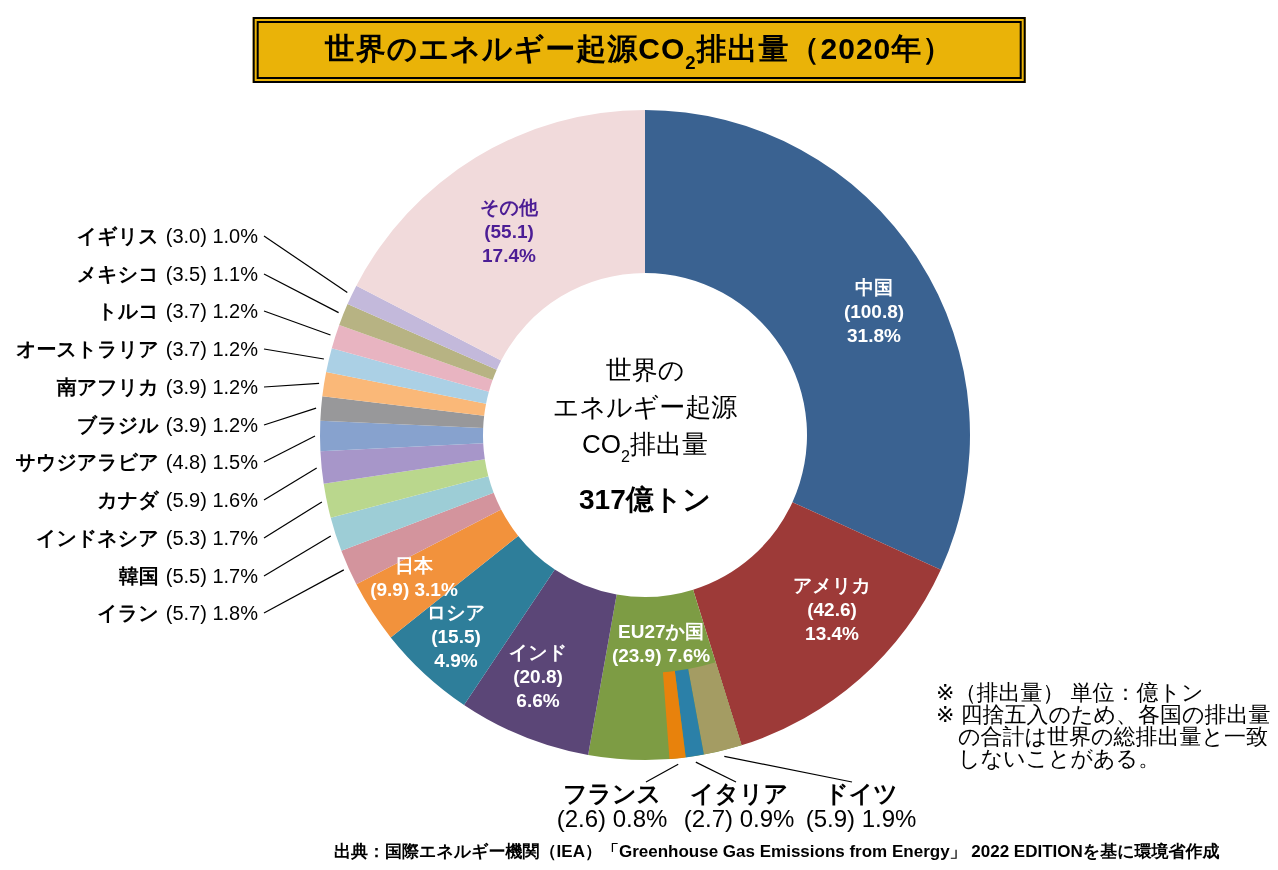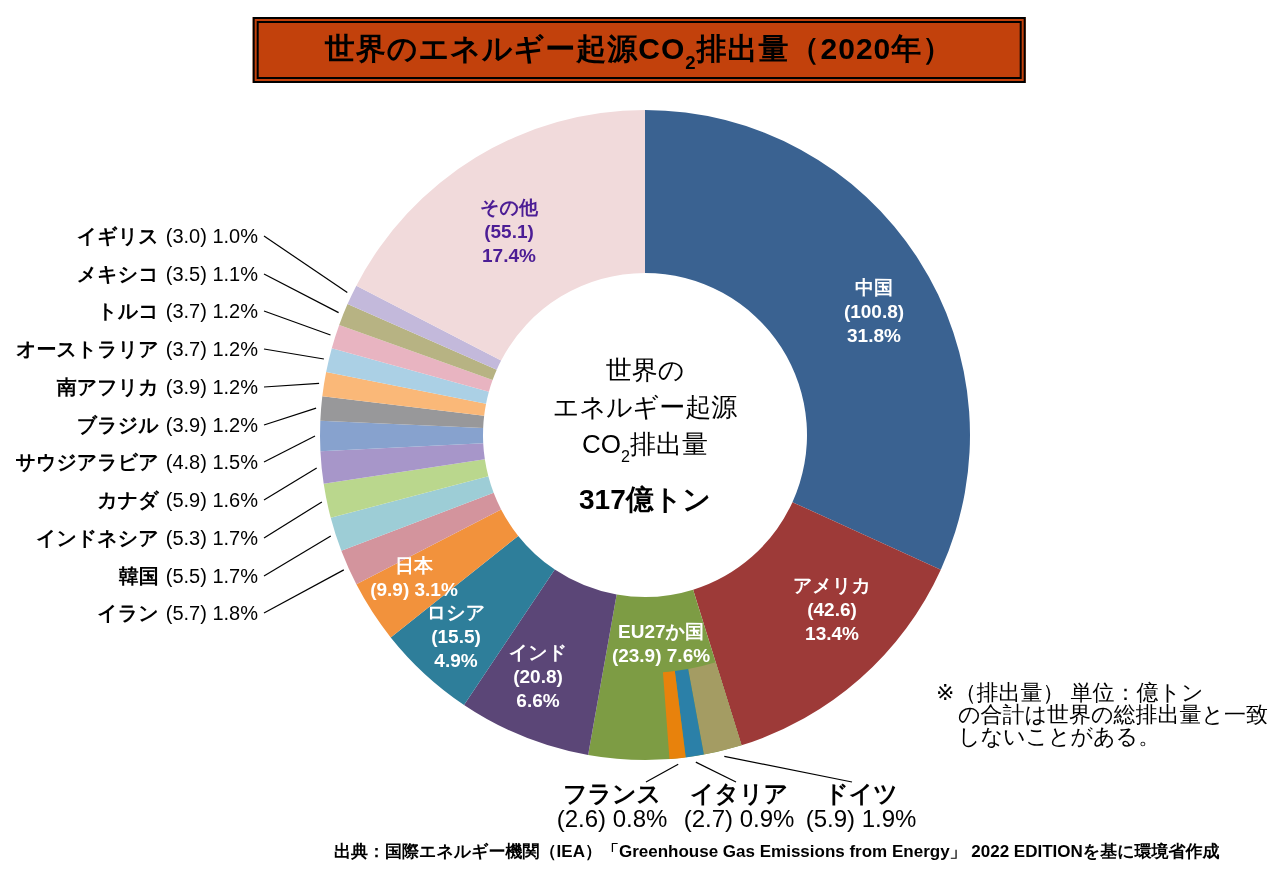--- a/index.html
+++ b/index.html
@@ -3,21 +3,21 @@
 <meta charset="utf-8">
 <style>
   html,body{margin:0;padding:0;background:#fff;}
   body{
     width:1278px;height:870px;position:relative;overflow:hidden;
     font-family:"Liberation Sans","DejaVu Sans",sans-serif;color:#000;
   }
   
   .title-box{
     position:absolute;top:17px;left:50%;transform:translateX(-50%);
-    border:2px solid #000;padding:2px;background:#c2410c;
+    border:2px solid #000;padding:2px;background:#eab308;
   }
   .title-inner{
     border:2px solid #000;padding:6px 66px;
     font-size:30px;font-weight:bold;white-space:nowrap;letter-spacing:1px;
   }
   .title-inner sub,.center-line sub{font-size:0.62em;position:relative;top:0.18em;}
   
   #donut{position:absolute;left:0;top:0;}
   
   .slice-label{
@@ -161,17 +161,18 @@
 
 <div class="center-label">
   <div class="center-line">世界の</div>
   <div class="center-line">エネルギー起源</div>
   <div class="center-line"><span>CO</span><sub>2</sub><span>排出量</span></div>
   <div class="center-total">317億トン</div>
 </div>
 
 <div class="notes">
   <div>※（排出量） 単位：億トン</div>
+  <div>※ 四捨五入のため、各国の排出量</div>
   <div>　の合計は世界の総排出量と一致</div>
   <div>　しないことがある。</div>
 </div>
 
 <div class="source">出典：国際エネルギー機関（IEA）「Greenhouse Gas Emissions from Energy」 2022 EDITIONを基に環境省作成</div>
 
 </body></html>

